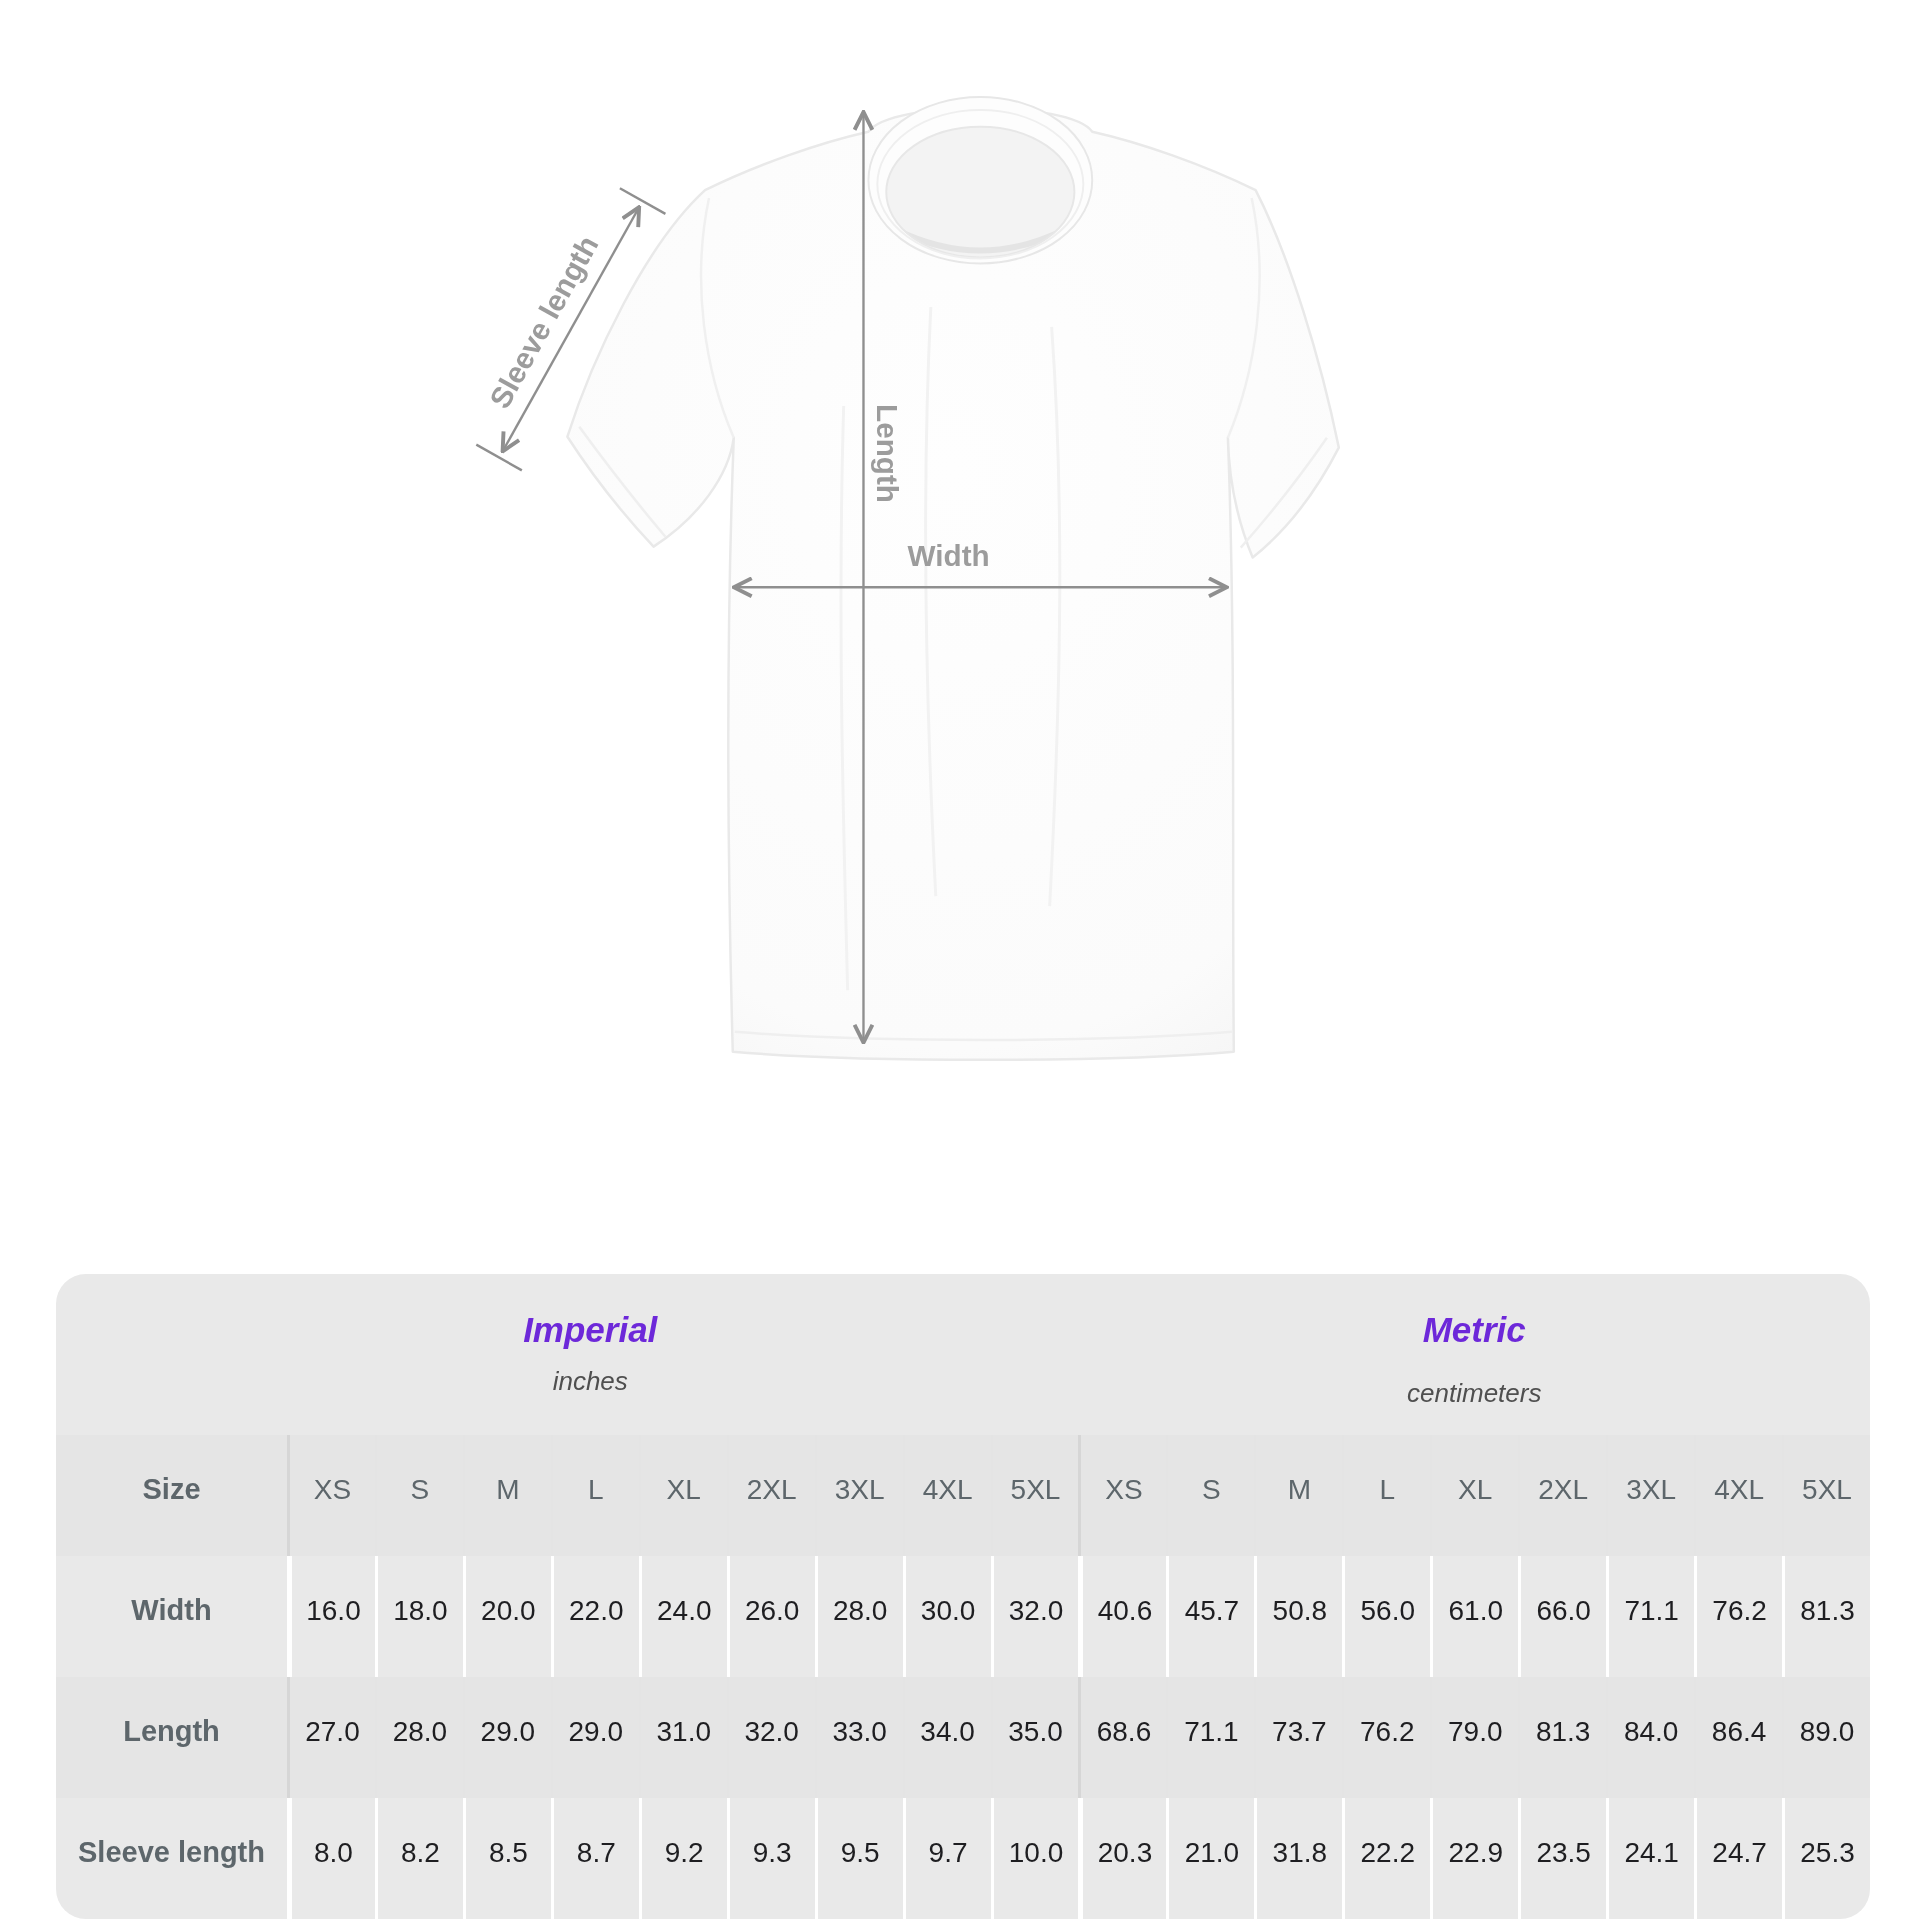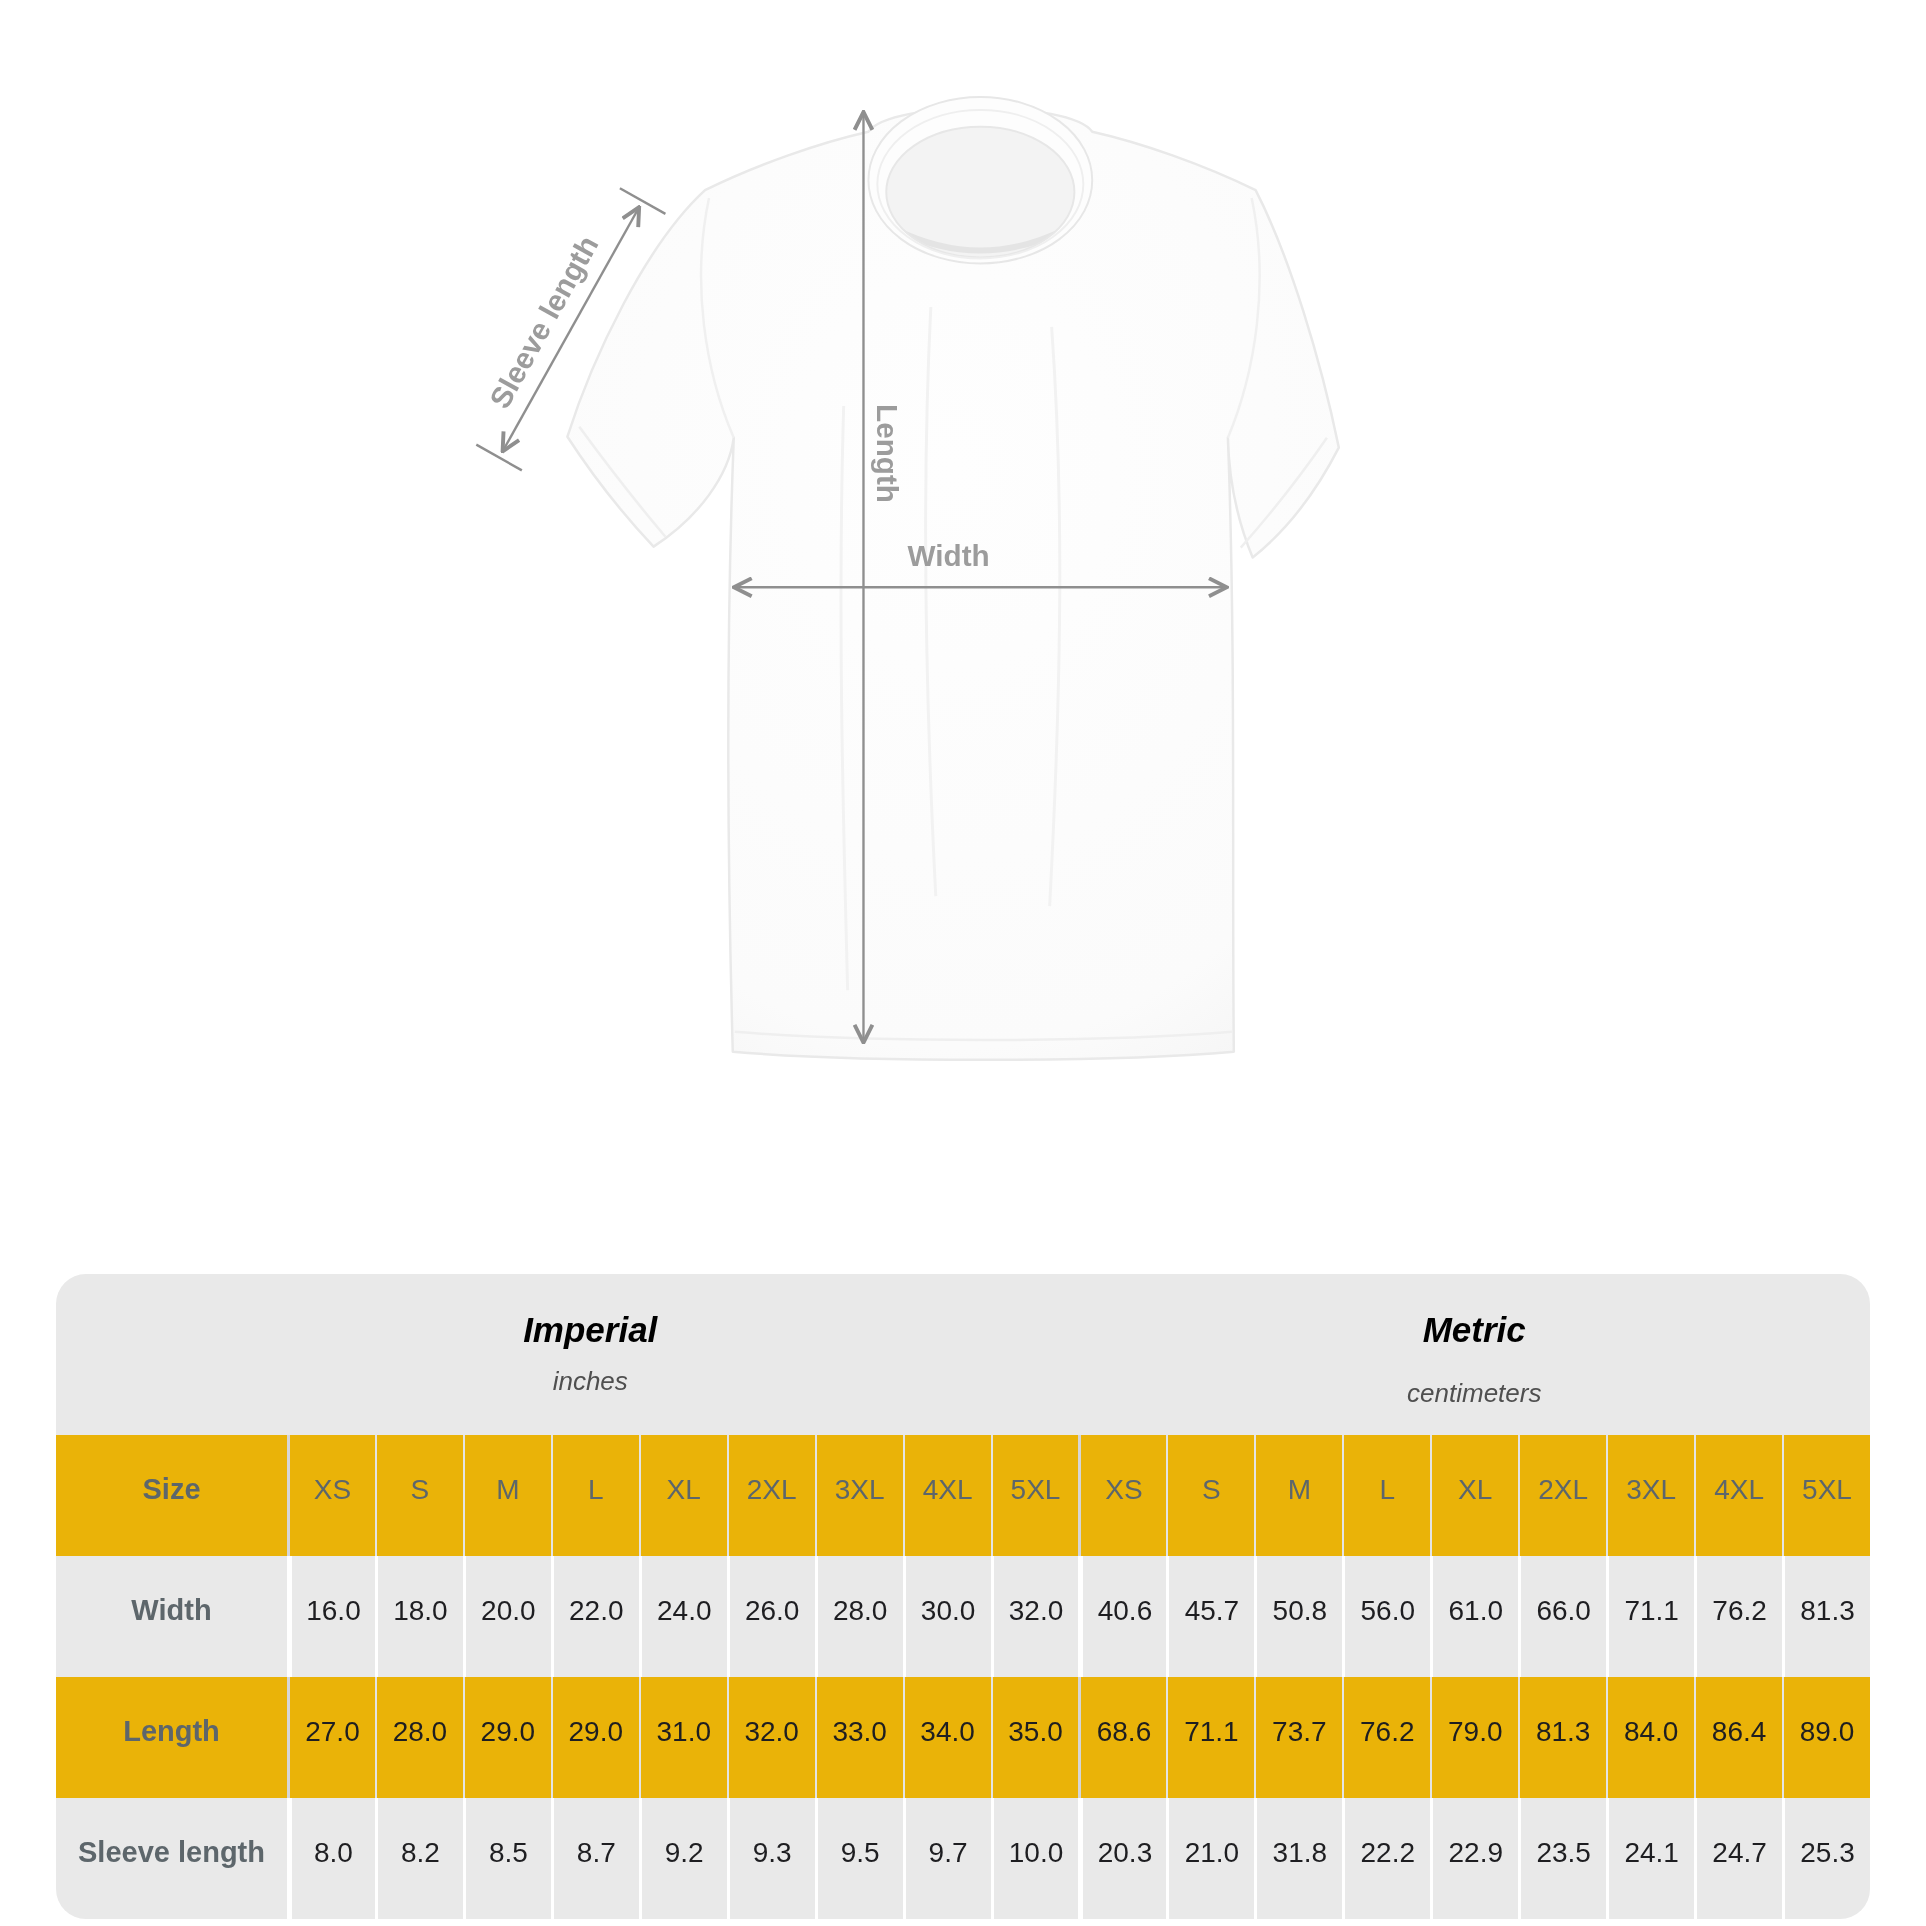--- a/index.html
+++ b/index.html
@@ -10,25 +10,25 @@
       font-size:46px;font-weight:bold;color:#2b2b2b;letter-spacing:0.5px;}
   .page-subtitle{position:absolute;left:0;top:1192px;width:100%;text-align:center;
       font-size:27px;font-style:italic;color:#4a4a4a;}
   .size-table{position:absolute;left:56px;top:1274px;width:1814px;
       border-radius:30px;overflow:hidden;}
   .g-row{display:grid;grid-template-columns:231px repeat(18,1fr);}
   .group-row{height:161px;background:#e9e9e9;}
   .group-cell{display:flex;flex-direction:column;align-items:center;padding-top:36px;}
   .gi{grid-column:1 / span 10;padding-left:46px;}
   .gm{grid-column:11 / span 9;gap:12px;}
-  .group-label{font-size:35px;font-weight:bold;font-style:italic;color:#000000;}
+  .group-label{font-size:35px;font-weight:bold;font-style:italic;color:#6d28d9;}
   .group-sub{margin-top:16px;font-size:26px;font-style:italic;color:#4f4f4f;}
   .cell{display:flex;align-items:center;justify-content:center;height:121px;
       padding-bottom:12px;box-sizing:border-box;}
-  .row-white{background:#eab308;}
+  .row-white{background:#e5e5e5;}
   .row-gray{background:#e9e9e9;}
   .row-white .sep{border-left:2px solid #e4e4e4;}
   .row-white .sepmaj{border-left:3px solid #d6d6d6;}
   .row-gray .sep{border-left:3px solid #ffffff;}
   .row-gray .sepmaj{border-left:5px solid #ffffff;}
   .lbl{font-size:29px;font-weight:bold;color:#5d666b;}
   .sz{font-size:28px;font-weight:normal;color:#5d666b;}
   .val{font-size:28px;color:#1e1e21;}
 </style>
 </head>

